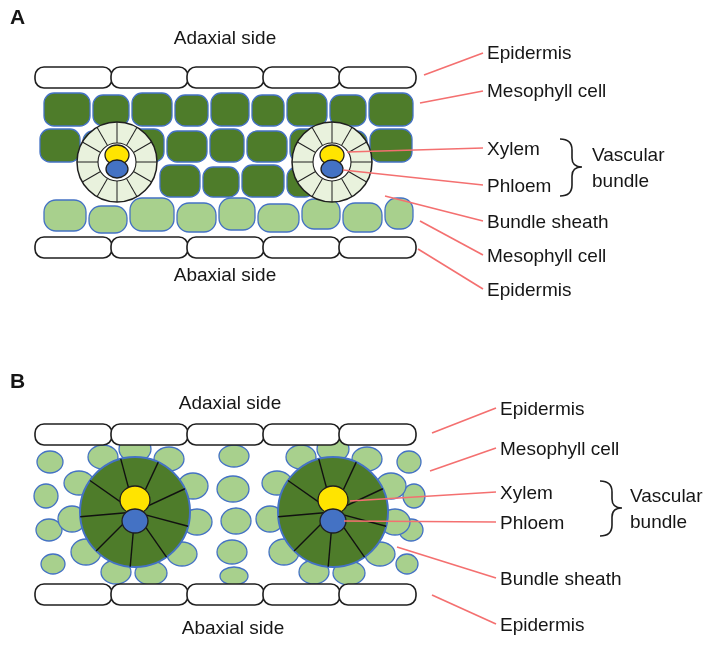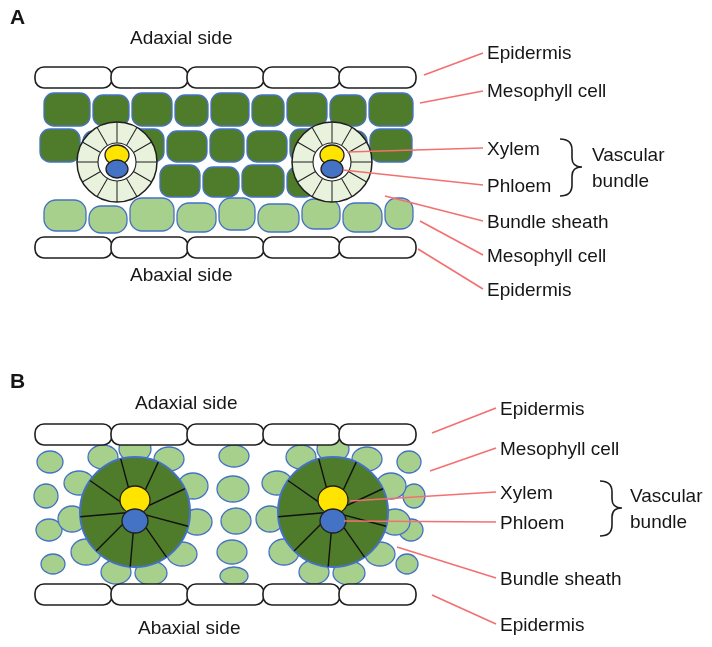--- a/index.html
+++ b/index.html
@@ -2,21 +2,21 @@
 <html style="--dark_green: #4e7c2a; --light_green: #a8d08d; --cell_outline_blue: #4472c4; --xylem_yellow: #ffe400; --phloem_blue: #4472c4; --leader_red: #f47070;"><head>
 <meta charset="utf-8">
 <style>
   html,body { margin:0; padding:0; background:#fff; }
   #screen {
     position:relative; width:712px; height:647px; background:#ffffff;
     font-family:"Liberation Sans", sans-serif; overflow:hidden;
   }
   .lbl { position:absolute; font-size:19px; color:#161616; white-space:nowrap; line-height:1.15; }
   .panel-letter { font-weight:bold; font-size:21px; }
-  .centered { text-align:left; }
+  .centered { text-align:center; }
   svg.canvas { position:absolute; left:0; top:0; }
 
   .epi      { fill:#ffffff; stroke:#1f1f1f; stroke-width:1.6; }
   .dg       { fill:var(--dark_green,#4e7c2a); stroke:var(--cell_outline_blue,#4472c4); stroke-width:1.3; }
   .lg       { fill:var(--light_green,#a8d08d); stroke:var(--cell_outline_blue,#4472c4); stroke-width:1.3; }
   .vb-ring  { fill:#e9f2dd; stroke:#1f1f1f; stroke-width:1.5; }
   .vb-inner { fill:#ffffff; stroke:#1f1f1f; stroke-width:1.1; }
   .vb-dark  { fill:var(--dark_green,#4e7c2a); stroke:var(--cell_outline_blue,#4472c4); stroke-width:2; }
   .spoke  line { stroke:#1f1f1f; stroke-width:1; }
   .spokeB line { stroke:#111111; stroke-width:1.4; }

